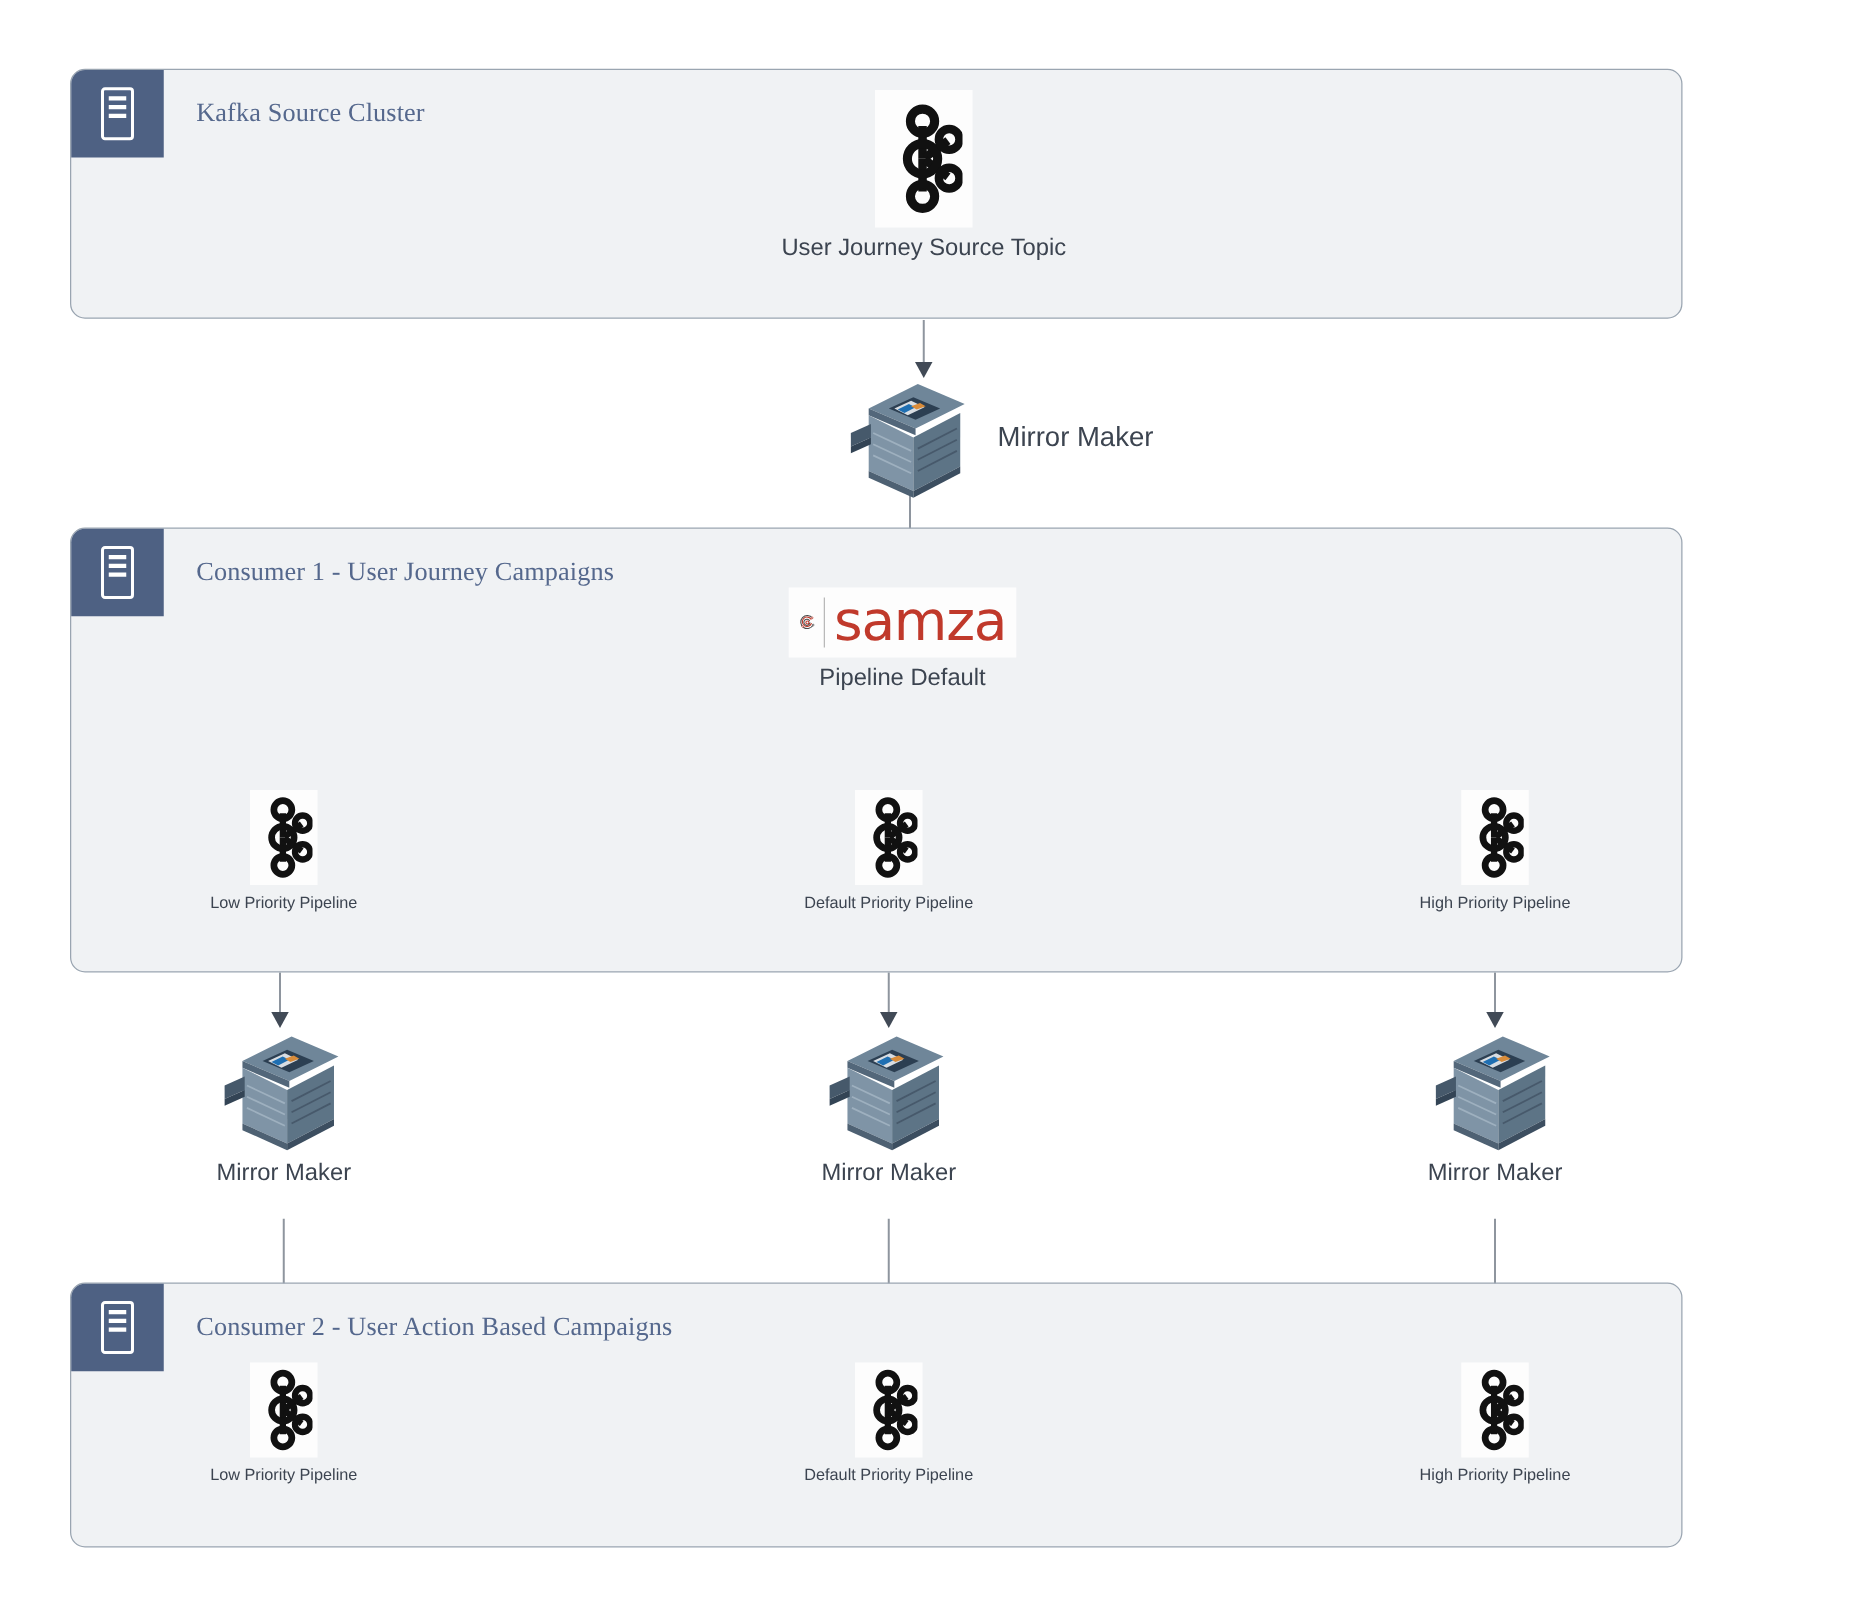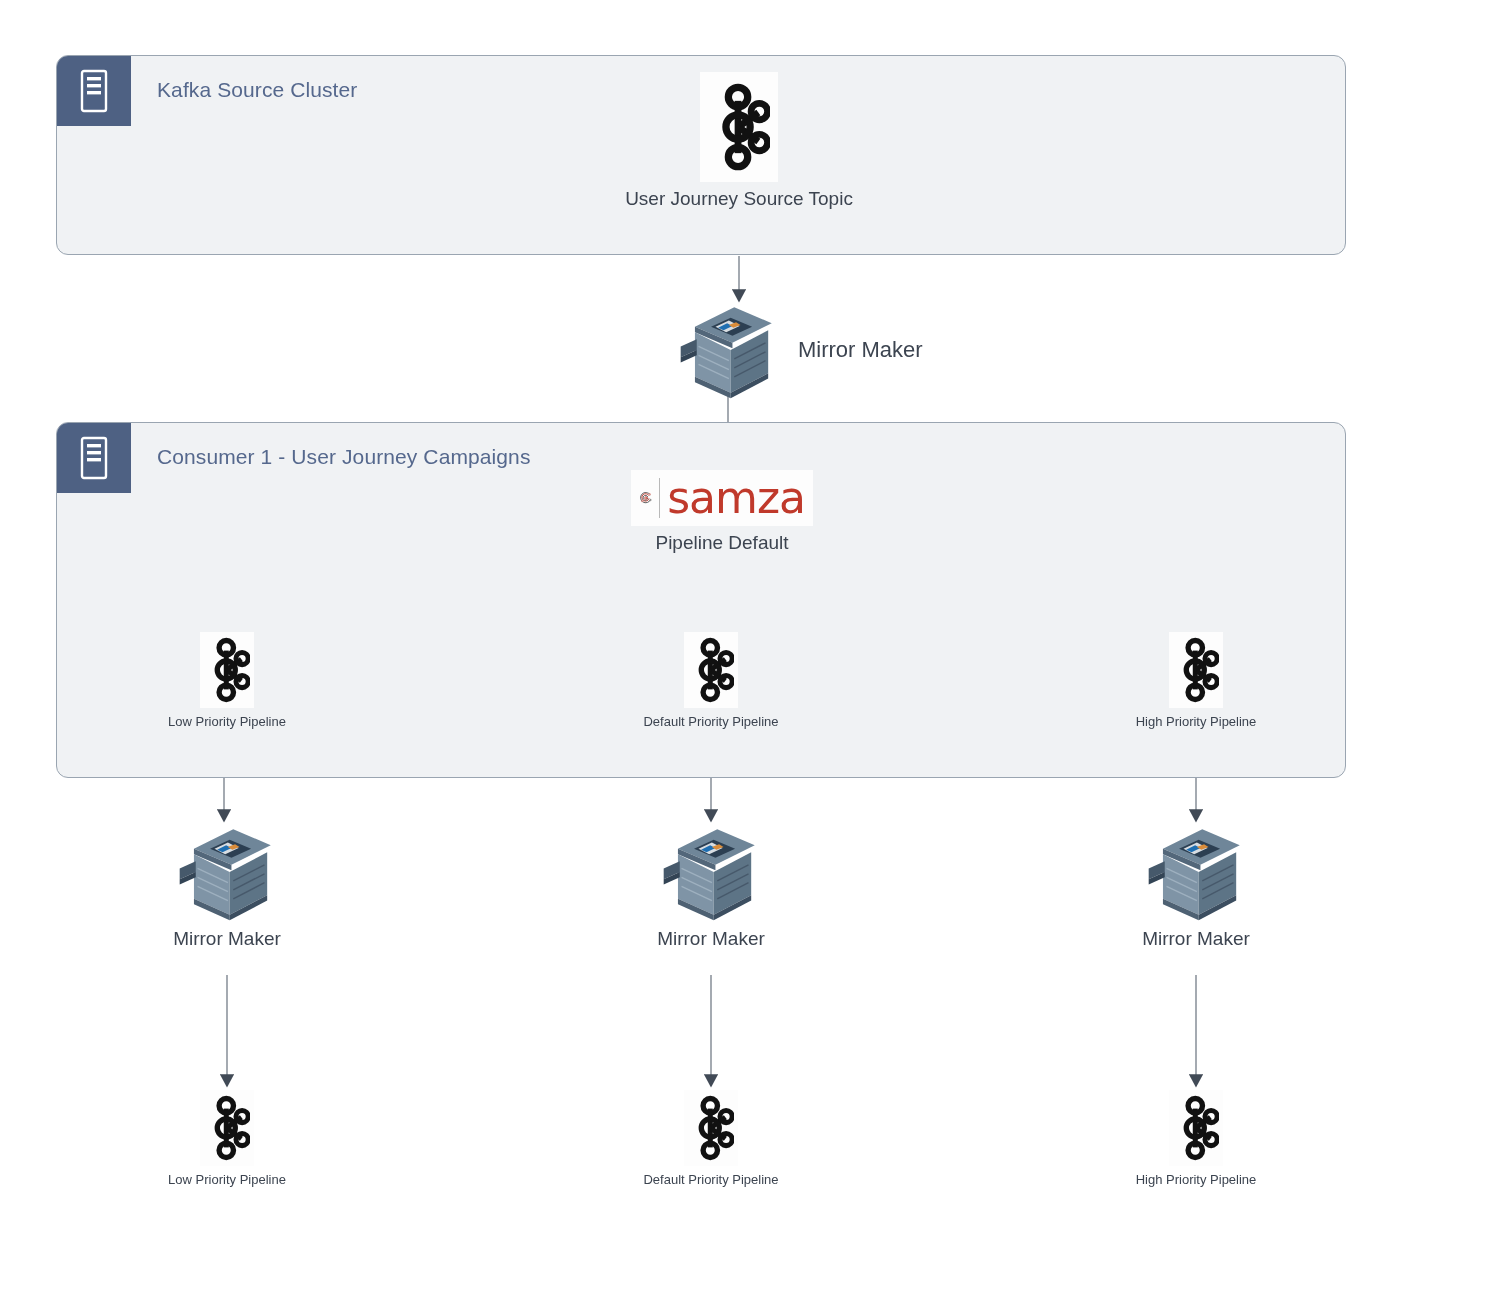--- a/index.html
+++ b/index.html
@@ -41,20 +41,21 @@
     justify-content: center;
   }
   .container-title {
     position: absolute;
     left: 100px;
     top: 22px;
     font-size: 21px;
     color: #55688d;
     white-space: nowrap;
     letter-spacing: .1px;
+    font-family: Liberation Serif, serif;
   }
 
   
   .rack-icon { width: 28px; height: 44px; display:block; }
 
   
   .node {
     position: absolute;
     display: flex;
     flex-direction: column;
@@ -389,20 +390,31 @@
         <line x1="62" y1="86" x2="97" y2="68"></line>
       </g>
       <polygon points="2,52 20,44 20,56 2,64" fill="#46596b"></polygon>
       <polygon points="2,64 20,56 20,62 2,70" fill="#334455"></polygon>
       <polygon points="18,86 58,104 58,110 18,92" fill="#4e6173"></polygon>
       <polygon points="58,104 100,82 100,88 58,110" fill="#3c4e60"></polygon>
     </svg>
     <div class="node-label">Mirror Maker</div>
   </div>
 
+  <div class="container-box" style="left:56px; top:1026px; width:1290px; height:212px;">
+    <div class="container-head">
+      <svg class="rack-icon" viewBox="0 0 28 44">
+        <rect x="2" y="2" width="24" height="40" rx="2" fill="none" stroke="#ffffff" stroke-width="2.4"></rect>
+        <rect x="7" y="8" width="14" height="3.4" fill="#ffffff"></rect>
+        <rect x="7" y="15" width="14" height="3.4" fill="#ffffff"></rect>
+        <rect x="7" y="22" width="14" height="3.4" fill="#ffffff"></rect>
+      </svg>
+    </div>
+    <div class="container-title">Consumer 2 - User Action Based Campaigns</div>
+  </div>
 
   <div class="node" style="left:227px; top:1090px;">
     <div class="icon-tile" style="width:54px;height:76px;">
       <svg viewBox="0 0 64 90" width="46" height="66">
         <g fill="none" stroke="#111111" stroke-width="7">
           <line x1="31" y1="18" x2="31" y2="45"></line>
           <line x1="31" y1="45" x2="31" y2="72"></line>
           <line x1="33" y1="44" x2="52" y2="30"></line>
           <line x1="33" y1="46" x2="52" y2="60"></line>
         </g>

